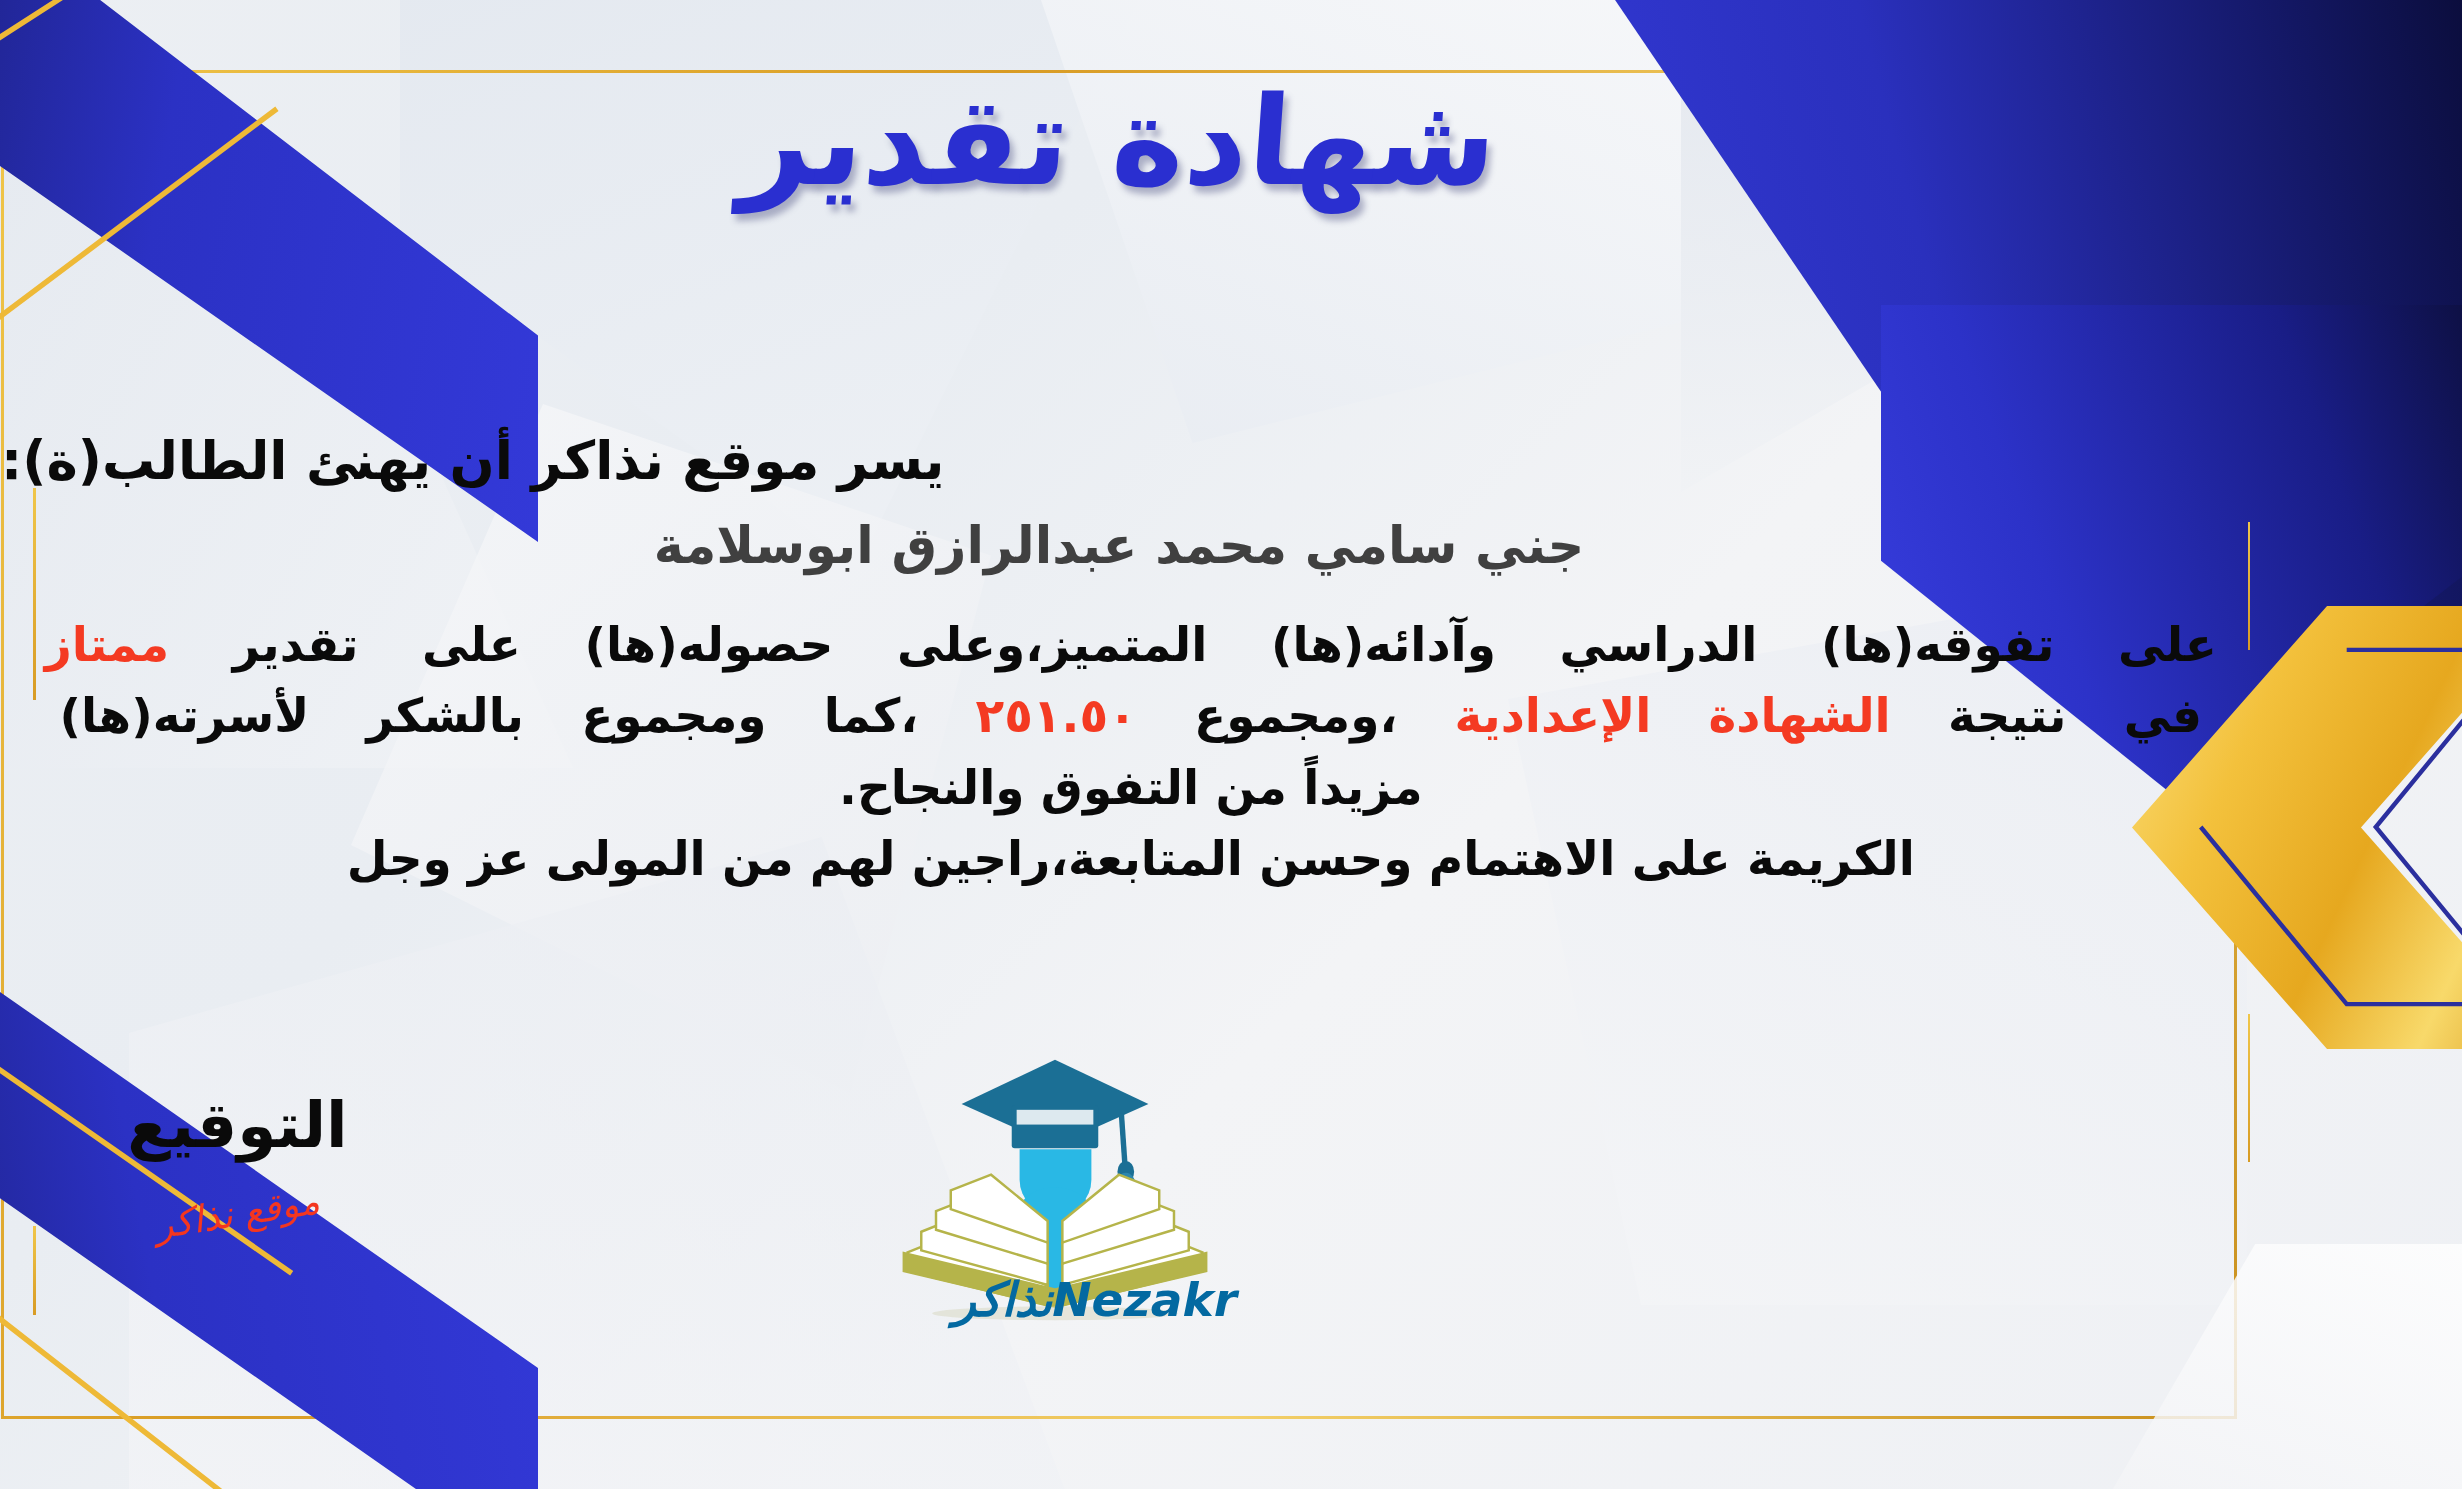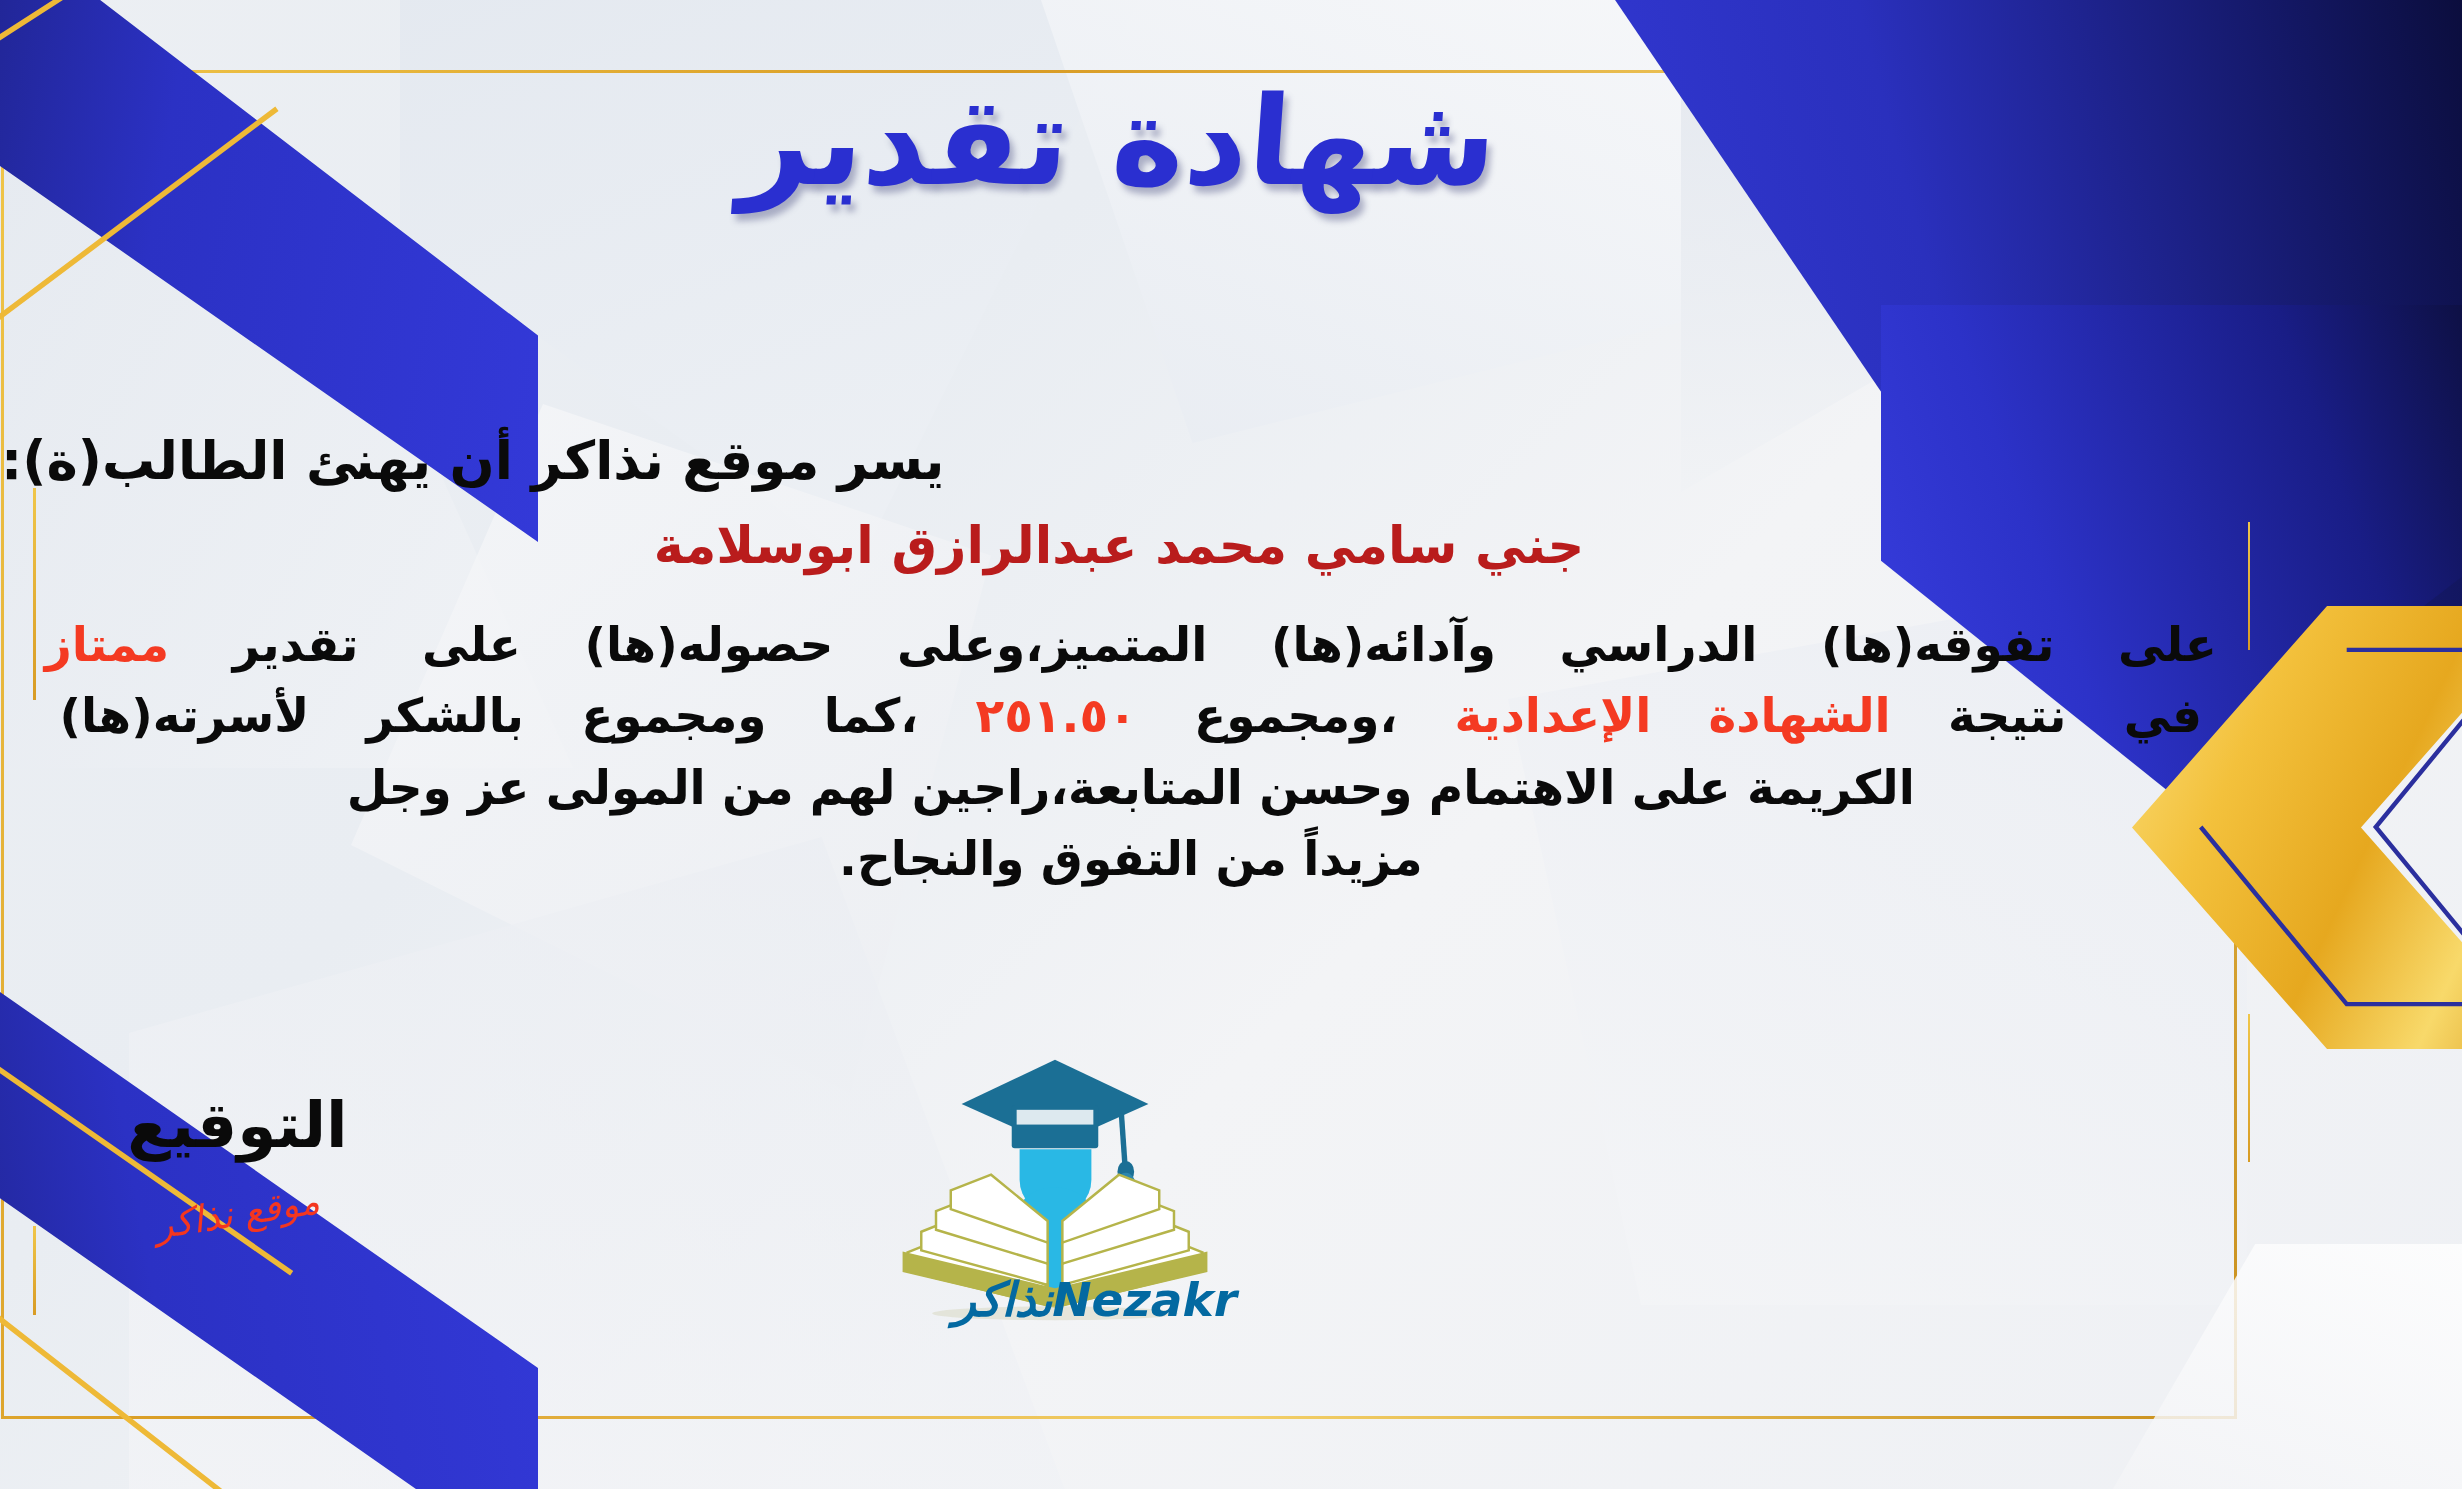--- a/index.html
+++ b/index.html
@@ -165,21 +165,21 @@
     color:#0a0a0a;
     direction:rtl;
   }
 
   .student-name{
     position:absolute;
     top:446px;left:0;width:100%;
     text-align:center;
     font-size:51px;
     font-weight:700;
-    color:#b91c1c;
+    color:#404040;
     direction:rtl;
     letter-spacing:1px;
   }
 
   .body-block{
     position:absolute;
     top:539px;left:14.8px;width:2206px;
     direction:rtl;
     text-align:center;
     font-size:47px;
@@ -297,22 +297,22 @@
       </div>
 
       <div class="body-line l2">
         <span>في نتيجة</span>
         <span class="hl">الشهادة الإعدادية</span>
         <span>،ومجموع</span>
         <span class="num">٢٥١.٥٠</span>
         <span>،كما ومجموع بالشكر لأسرته(ها)</span>
       </div>
 
+      <div class="body-line">مزيداً من التفوق والنجاح.</div>
       <div class="body-line">الكريمة على الاهتمام وحسن المتابعة،راجين لهم من المولى عز وجل</div>
-      <div class="body-line">مزيداً من التفوق والنجاح.</div>
     </div>
 
     <div class="sig-block">
       <div class="sig-label">التوقيع</div>
       <div class="sig-script">موقع نذاكر</div>
     </div>
 
     <div class="logo">
       <svg viewBox="0 0 740 600" aria-hidden="true">
 

